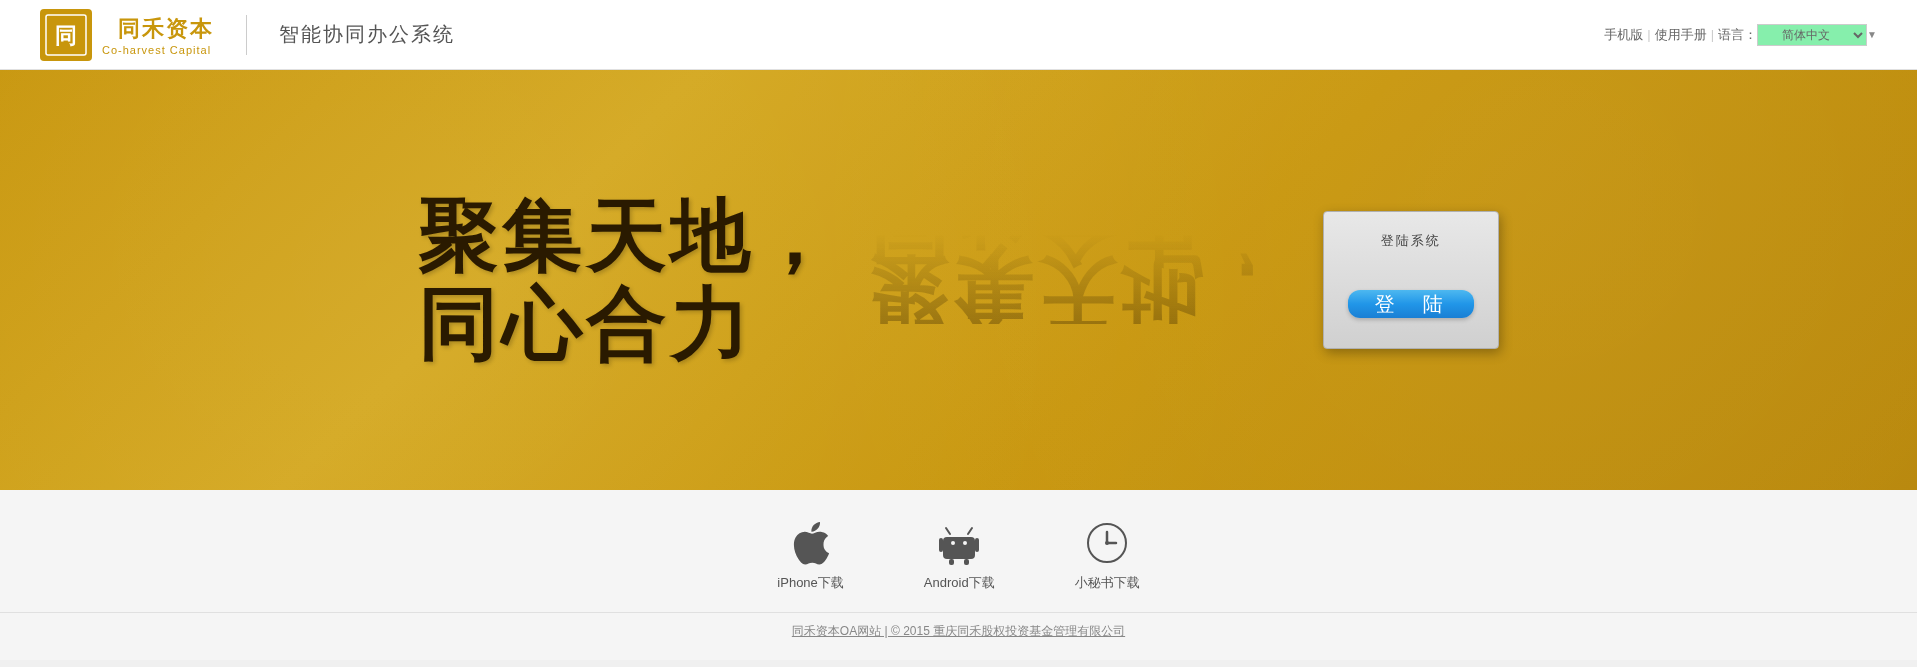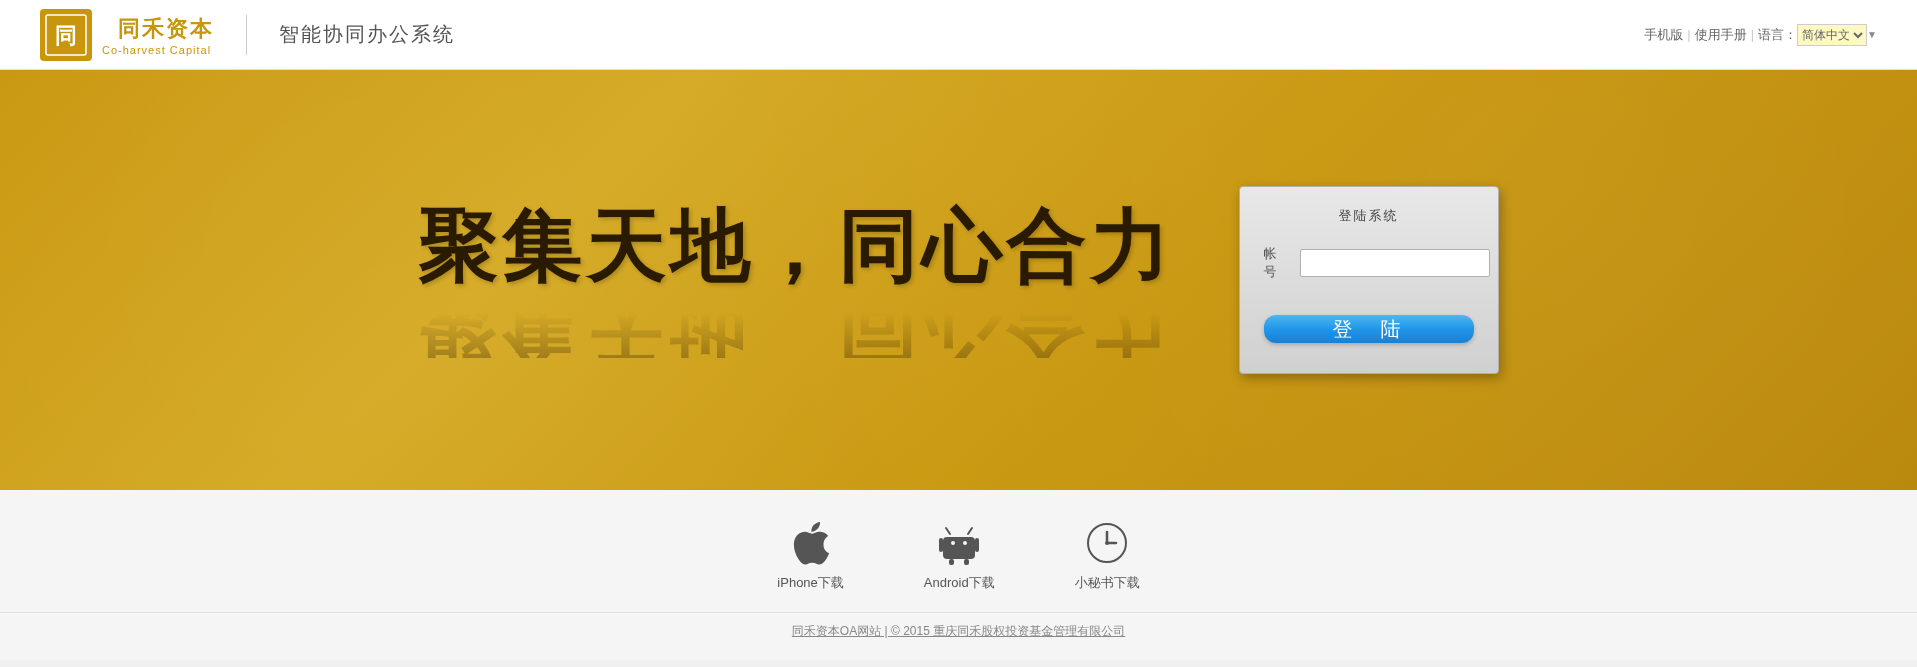--- a/index.html
+++ b/index.html
@@ -67,24 +67,24 @@
       color: #666;
       text-decoration: none;
       cursor: pointer;
     }
     .header-sep {
       color: #ccc;
       margin: 0 4px;
     }
     .lang-select {
       border: 1px solid #ccc;
-      background: #fef9c3;
+      background: #86efac;
       font-size: 12px;
       color: #666;
-      padding: 2px 0;
+      padding: 2px 20px;
       cursor: pointer;
     }
 
     
     .hero {
       background: linear-gradient(135deg, #c8960c 0%, #d4a820 30%, #c8960c 60%, #b8870a 100%);
       height: 420px;
       position: relative;
       display: flex;
       align-items: center;
@@ -101,21 +101,21 @@
       position: relative;
       display: flex;
       align-items: center;
       justify-content: space-between;
       width: 100%;
       max-width: 1200px;
       padding: 0 60px;
     }
     .hero-slogan {
       display: flex;
-      flex-direction: column;
+      flex-direction: row;
       align-items: flex-start;
     }
     .slogan-text {
       font-size: 80px;
       font-weight: 900;
       color: #2a1a00;
       letter-spacing: 4px;
       line-height: 1.1;
       text-shadow: 2px 2px 4px rgba(0,0,0,0.2);
     }
@@ -269,24 +269,20 @@
 <section class="hero">
   <div class="hero-bg-pattern"></div>
   <div class="hero-content">
     <div class="hero-slogan">
       <span class="slogan-text">聚集天地，同心合力</span>
       <span class="slogan-reflection">聚集天地，同心合力</span>
     </div>
 
     <div class="login-panel">
       <h2 class="login-title">登陆系统</h2>
-      <div class="login-form-row">
-        <label class="login-label">帐　号</label>
-        <input type="text" class="login-input" style="">
-      </div>
       <button class="login-btn">登　陆</button>
     </div>
   </div>
 </section>
 
 <section class="download-section">
   <div class="download-icons">
 
     <div class="download-item">
       <div class="download-icon-wrap">

